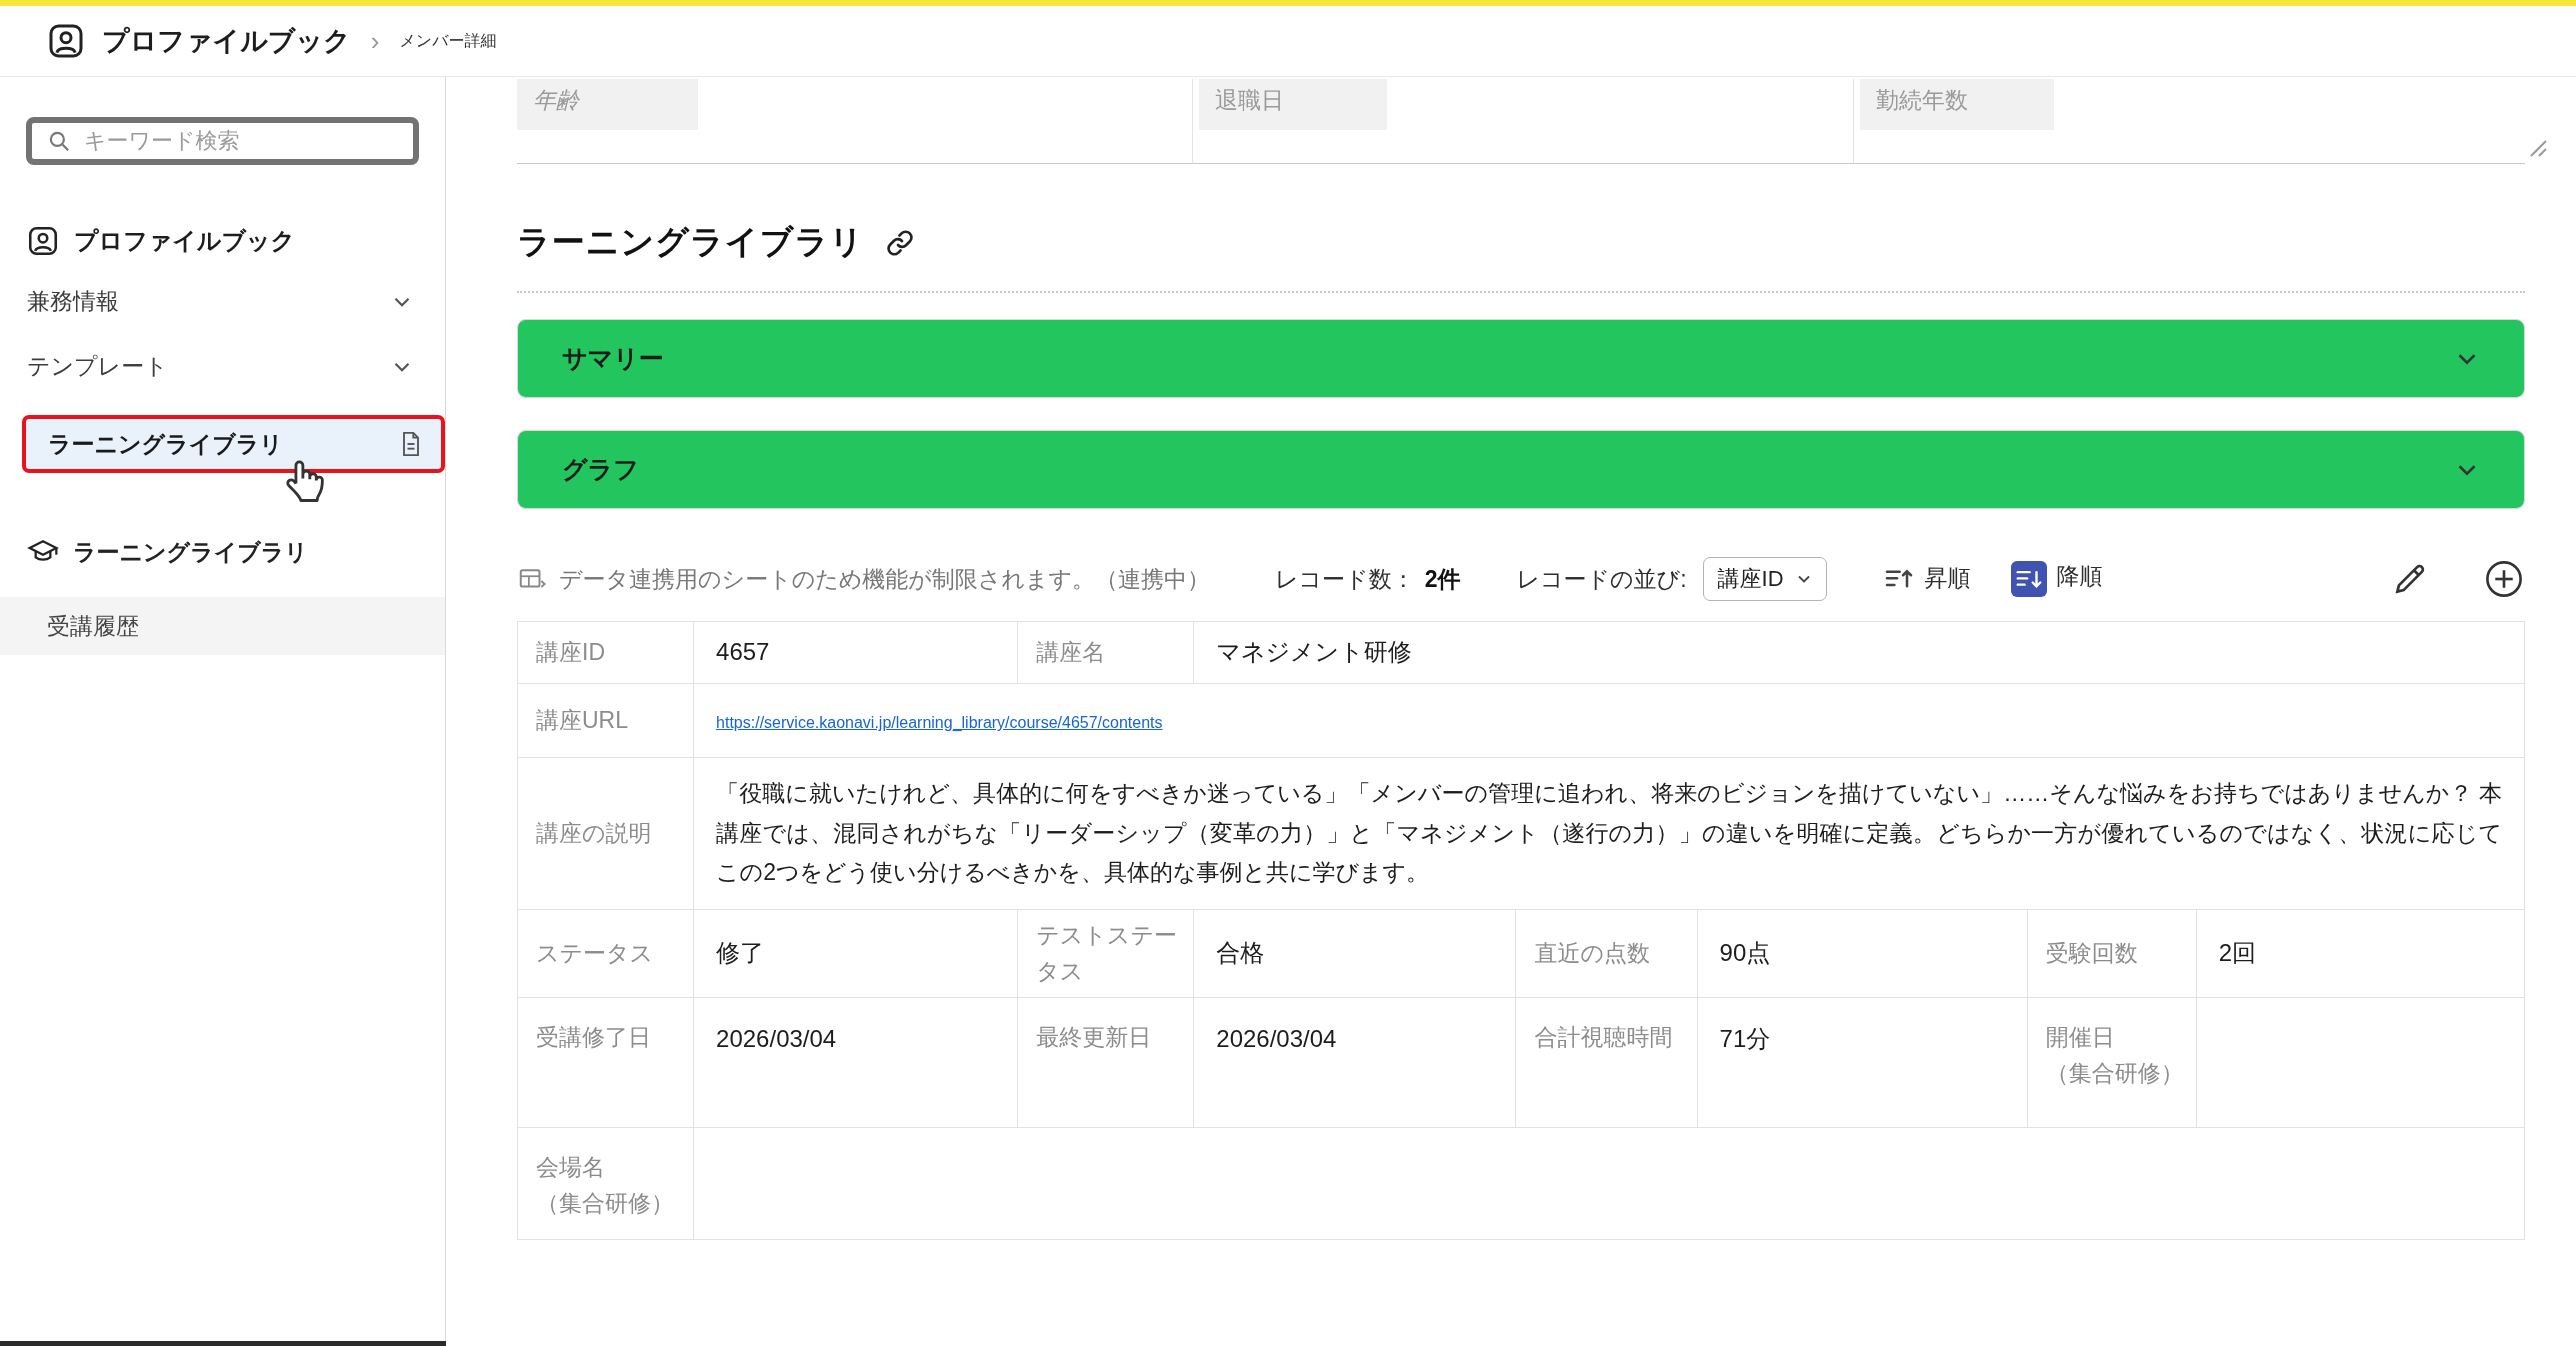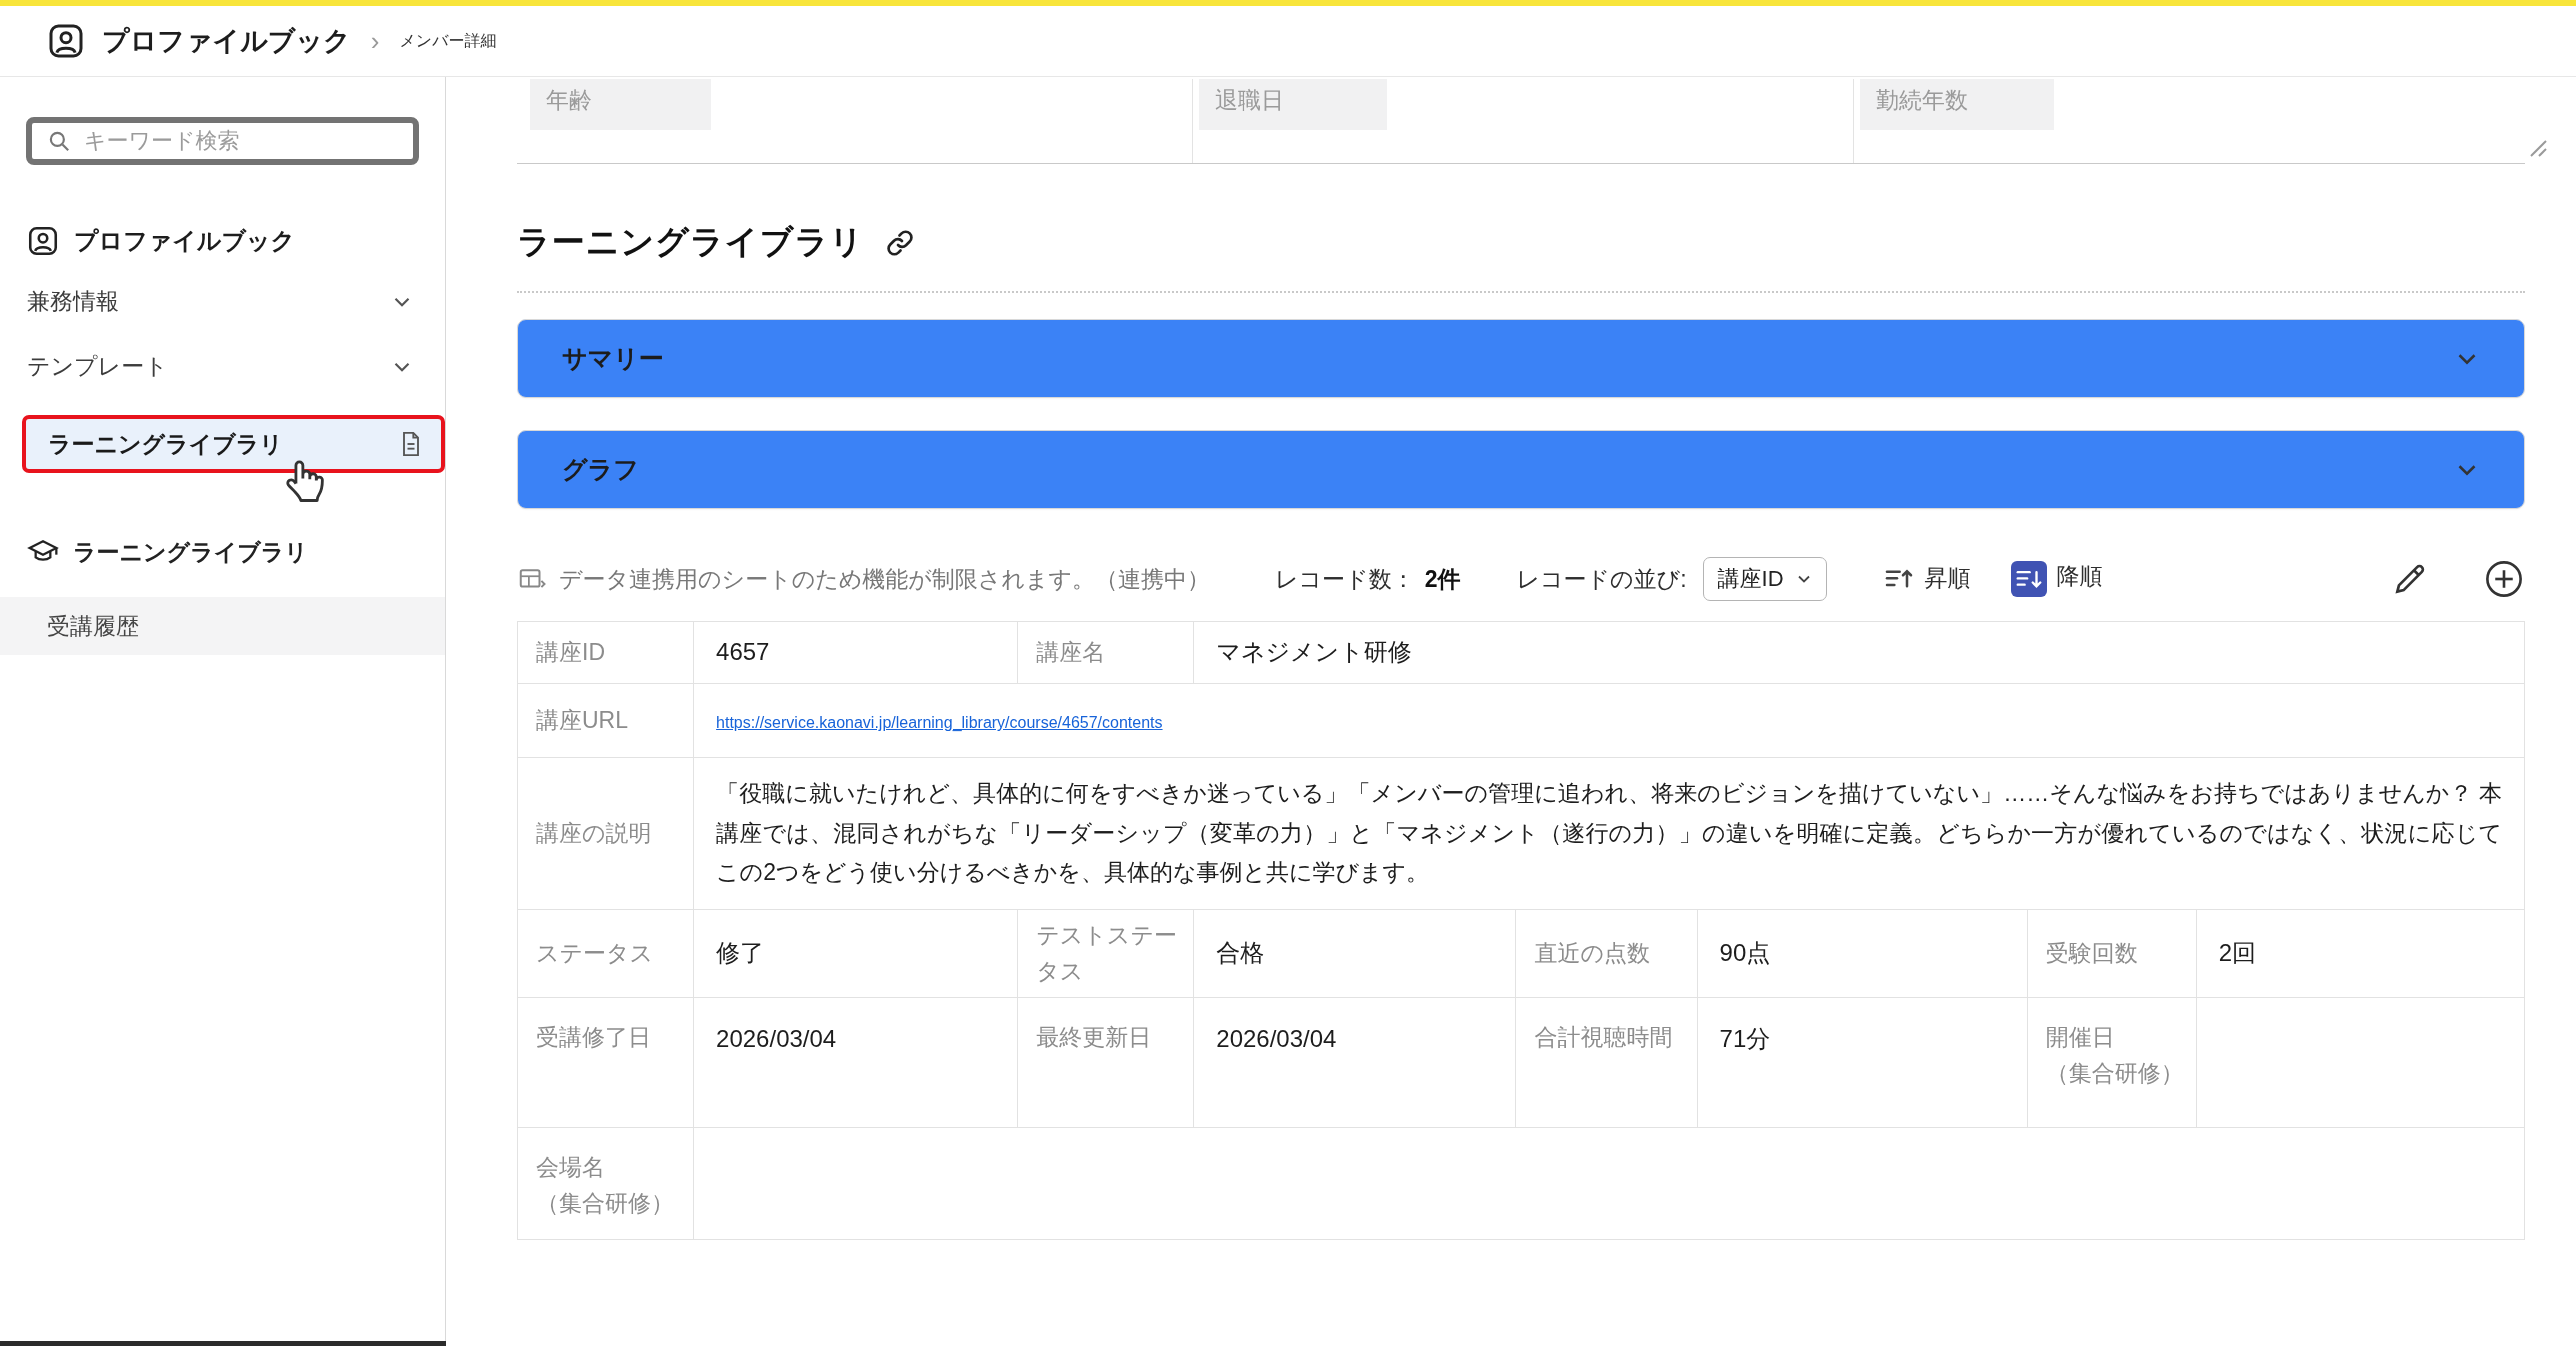--- a/index.html
+++ b/index.html
@@ -54,21 +54,21 @@
     font-size:23px; display:flex; align-items:flex-end; padding:0 0 14px 16px; }
   .tf-sep { position:absolute; top:0; bottom:0; width:1px; background:#e3e3e3; }
   .resize-grip { position:absolute; right:-24px; bottom:4px; width:22px; height:22px; cursor:nwse-resize; }
   .resize-grip line { stroke:#9a9a9a; stroke-width:2; }
 
   .section-head { display:flex; align-items:center; margin-top:56px; }
   .section-title { font-size:33px; font-weight:bold; color:#111; letter-spacing:1px; }
   .section-link { margin-left:20px; width:32px; height:32px; cursor:pointer; }
   .dotted-sep { width:2008px; border-bottom:2px dotted #c9c9c9; margin-top:26px; }
 
-  .panel { width:2008px; height:79px; border:1px solid #d8d8d8; border-radius:9px; background:#3b82f6;
+  .panel { width:2008px; height:79px; border:1px solid #d8d8d8; border-radius:9px; background:#22c55e;
     display:flex; align-items:center; justify-content:space-between; padding:0 42px 0 44px;
     box-shadow:0 1px 2px rgba(0,0,0,.04); cursor:pointer; }
   .panel-1 { margin-top:26px; }
   .panel-2 { margin-top:32px; }
   .panel-title { font-size:25px; font-weight:bold; color:#1c1c1c; }
   .panel svg { width:30px; height:30px; }
 
   .toolbar { width:2008px; margin-top:46px; display:flex; align-items:center; height:48px; }
   .toolbar .sheet-ic { width:30px; height:30px; flex:0 0 auto; }
   .notice { font-size:23px; color:#787878; margin-left:12px; }
@@ -178,21 +178,21 @@
     <span>受講履歴</span>
   </div>
 
   <div class="sidebar-bottom-bar"></div>
 </div>
 
 <div class="main">
 
   <div class="top-form">
     <div class="tf-clip">
-      <div class="tf-label" style="left:13px; width:181px;">年齢</div>
+      <div class="tf-label" style="left:0; width:181px;font-style:italic;">年齢</div>
       <div class="tf-sep" style="left:675px;"></div>
       <div class="tf-label" style="left:682px; width:188px;">退職日</div>
       <div class="tf-sep" style="left:1336px;"></div>
       <div class="tf-label" style="left:1343px; width:194px;">勤続年数</div>
     </div>
     <svg class="resize-grip" viewBox="0 0 22 22">
       <line x1="4" y1="19" x2="19" y2="4"></line>
         <line x1="12" y1="19" x2="19" y2="12"></line>
     </svg>
   </div>

